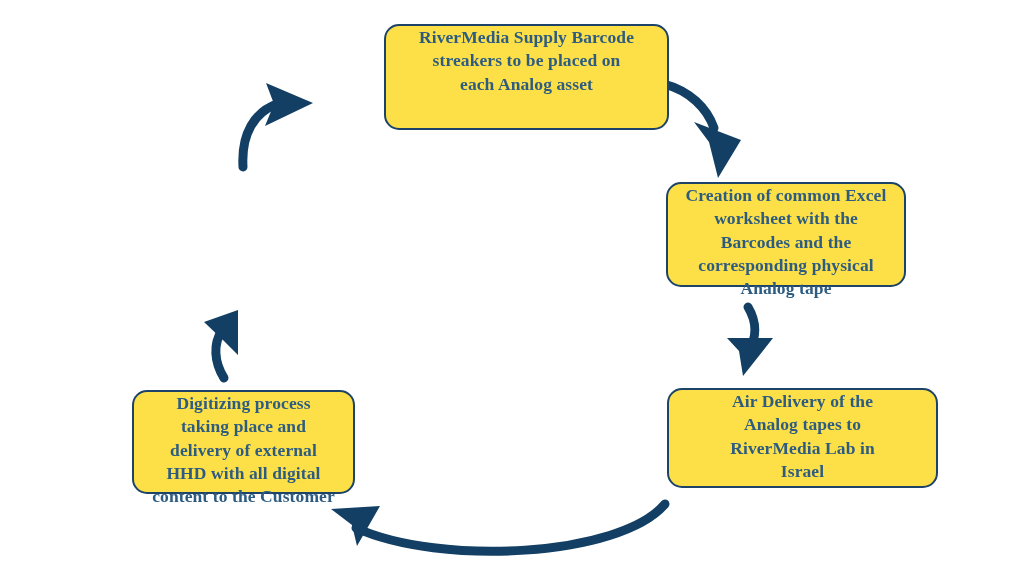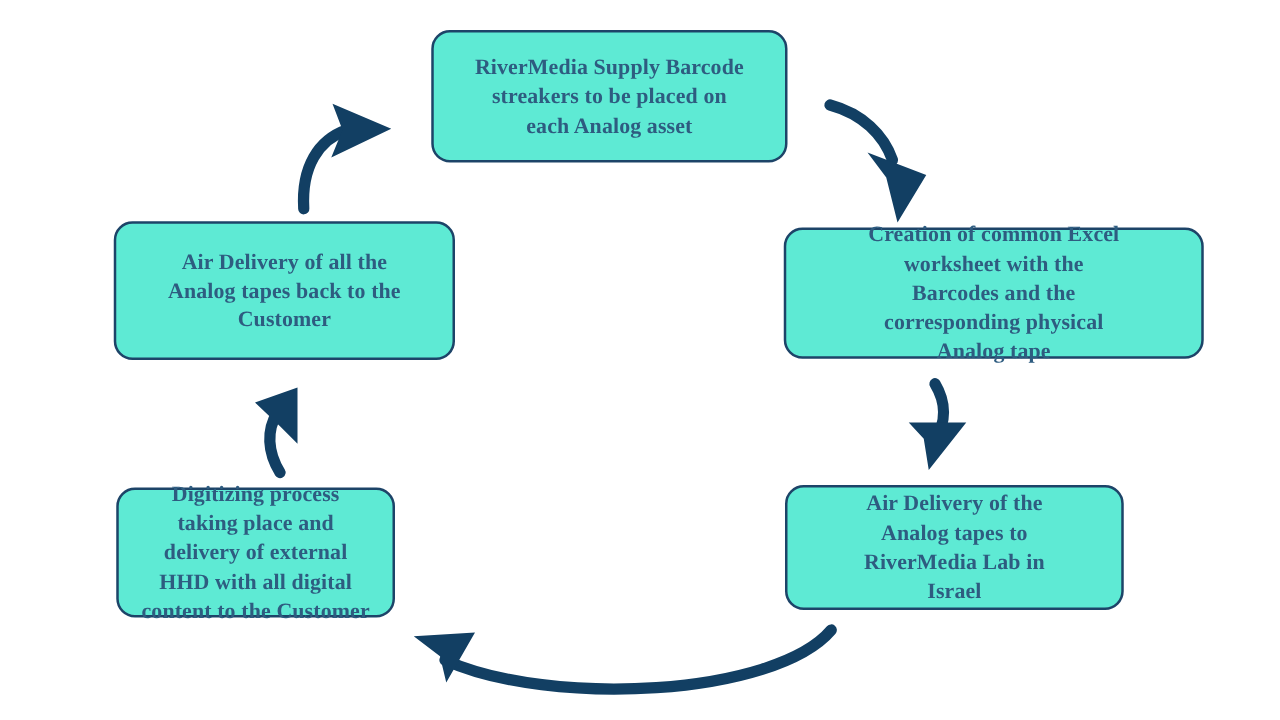--- a/index.html
+++ b/index.html
@@ -12,40 +12,40 @@
     width: 1024px;
     height: 576px;
     background: #ffffff;
     overflow: hidden;
     font-family: "Liberation Serif", serif;
   }
   .node {
     position: absolute;
     box-sizing: border-box;
     display: flex;
-    align-items: center;
     justify-content: center;
     text-align: center;
-    background: #5eead4;
+    background: #fde047;
     border: 2px solid #1d4468;
     border-radius: 15px;
+    margin-left: 39px;
   }
   .node-label {
     font-family: "Liberation Serif", serif;
     font-weight: bold;
     font-size: 17.5px;
     line-height: 1.33;
     color: #2e5c80;
     letter-spacing: 0.1px;
     white-space: pre-line;
     padding: 0 10px;
   }
   
   #node-barcode    { left: 345px; top: 24px;  width: 285px; height: 106px; }
-  #node-excel      { left: 627px; top: 182px; width: 336px; height: 105px; }
+  #node-excel      { left: 627px; top: 182px; width: 240px; height: 105px; }
   #node-airlab     { left: 628px; top: 388px; width: 271px; height: 100px; }
   #node-digitizing { left: 93px;  top: 390px; width: 223px; height: 104px; }
   #node-airback    { left: 91px;  top: 177px; width: 273px; height: 111px; }
 
   .arrow-layer {
     position: absolute;
     left: 0;
     top: 0;
     width: 1024px;
     height: 576px;
@@ -116,19 +116,14 @@
   </div>
 
   <div class="node" id="node-digitizing">
     <span class="node-label">Digitizing process
 taking place and
 delivery of  external
 HHD with all digital
 content to the Customer</span>
   </div>
 
-  <div class="node" id="node-airback">
-    <span class="node-label">Air Delivery of all the
-Analog tapes back to the
-Customer</span>
-  </div>
 
 </div>
 
 </body></html>

